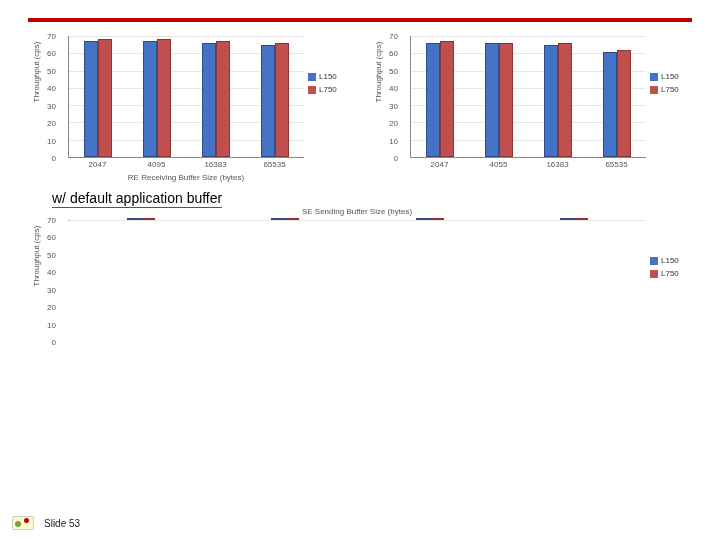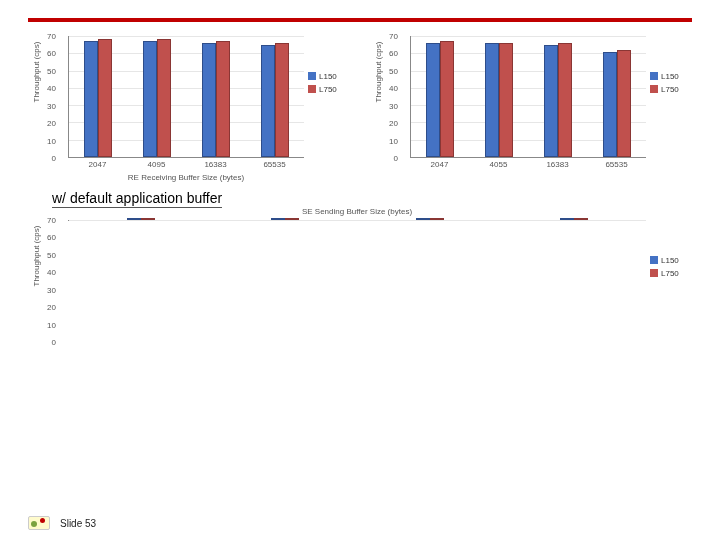--- a/index.html
+++ b/index.html
@@ -124,20 +124,21 @@
   .legend {
     position: absolute;
     right: 0;
     top: 40px;
     width: 42px;
     font-size: 8px;
     color: #333;
   }
   .legend-item {
     display: flex;
+    align-items: center;
     gap: 3px;
     margin-bottom: 4px;
   }
   .swatch {
     width: 8px; height: 8px;
   }
   .swatch.blue { background:#4472c4; }
   .swatch.red  { background:#c0504d; }
   .caption {
     font-size: 14px;
@@ -160,21 +161,21 @@
   .bullet { margin-left: 0; }
   .bullet::before { content: "❑ "; font-size: 12px; }
   .strong { font-weight: 700; }
   .right-col {
     flex: 1;
     display: flex;
     flex-direction: column;
   }
   .footer {
     position: absolute;
-    left: 28px;
+    left: 12px;
     bottom: 10px;
     display: flex;
     align-items: center;
     gap: 10px;
     font-size: 10px;
     color: #222;
   }
   .logo {
     width: 22px; height: 14px;
     background:#fffbcc;

